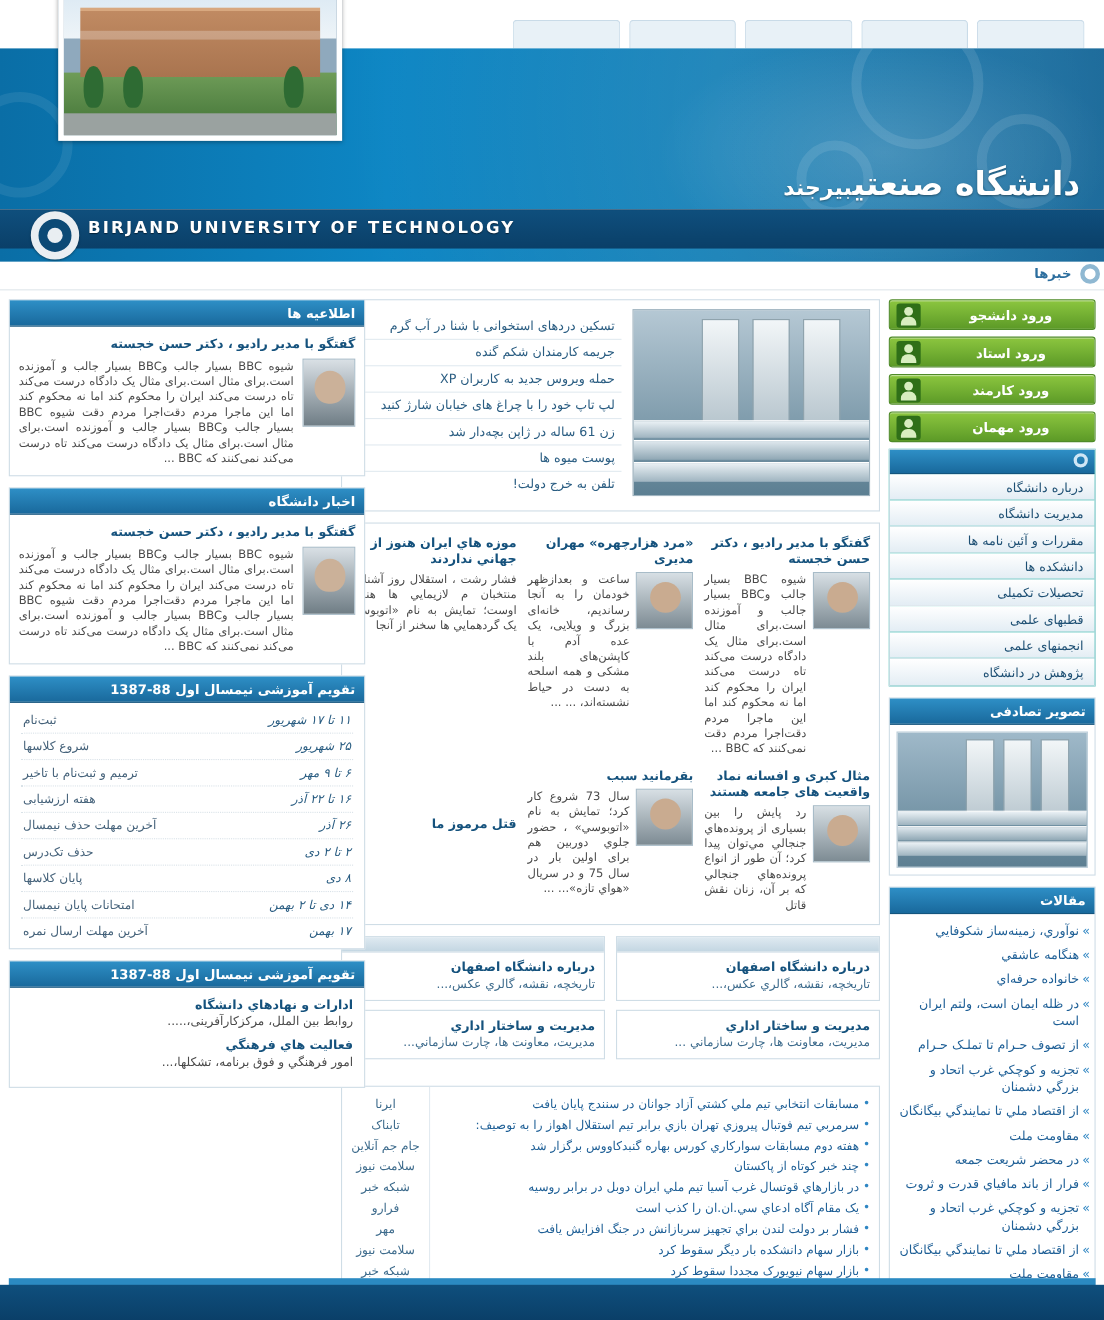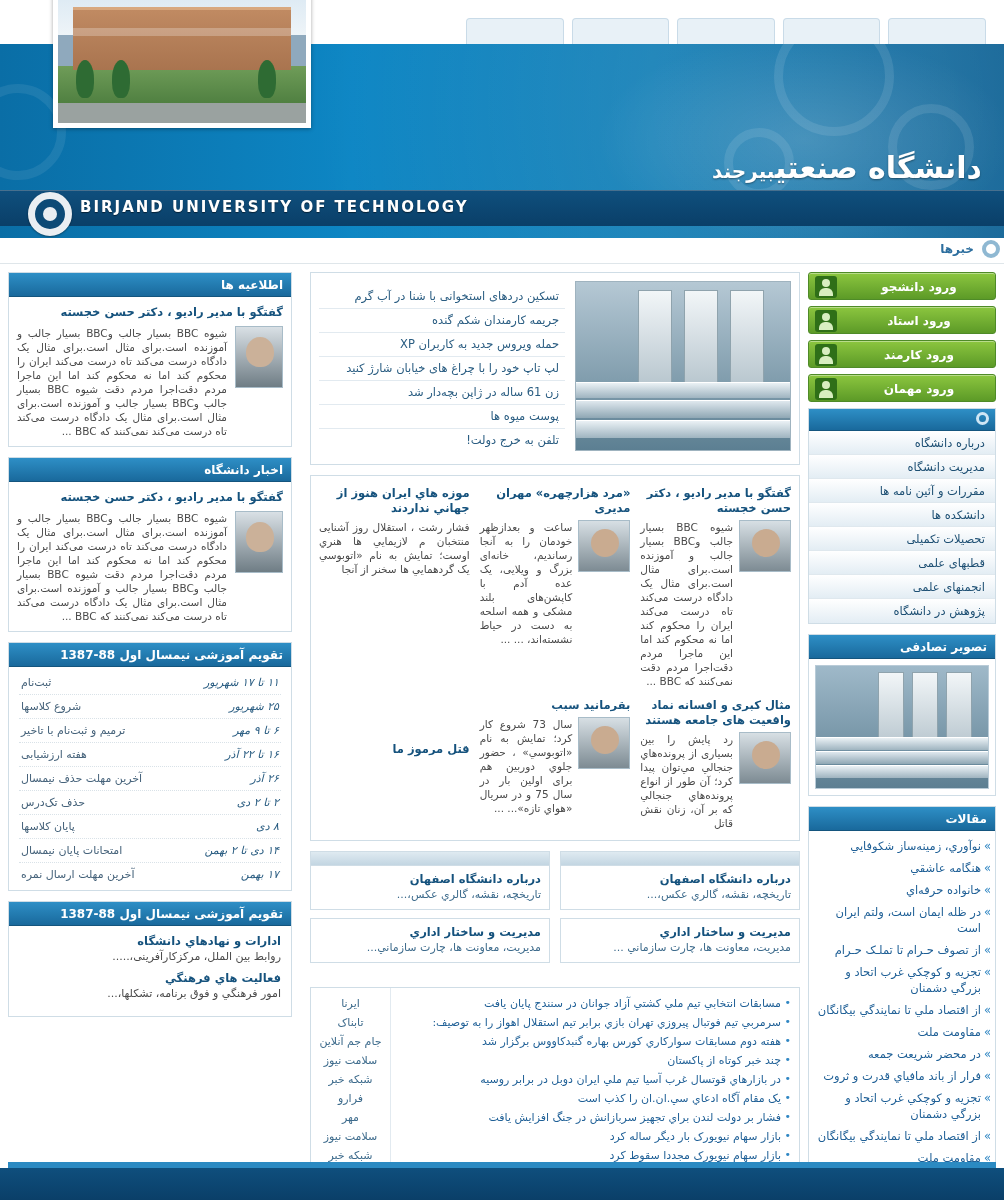--- a/index.html
+++ b/index.html
@@ -54,21 +54,21 @@
   .news-strip { position:absolute; left:0; top:238px; width:1004px; height:26px; background:#ffffff;
           border-bottom:1px solid #dfe6ea; }
   .news-strip-label { position:absolute; right:30px; top:242px; font-size:12px; color:#2c6e9e; font-weight:bold; }
   .news-strip-gear { position:absolute; right:4px; top:240px; width:18px; height:18px; border-radius:50%;
           border:4px solid #8fb8d2; }
 
   
   .content { position:absolute; left:8px; top:272px; width:988px; }
   .col-right { position:absolute; right:0; top:0; width:188px; }
   .col-center { position:absolute; right:196px; top:0; width:490px; }
-  .col-left { position:absolute; left:0; top:0; width:284px; }
+  .col-left { position:absolute; left:0; top:0; width:324px; }
 
   
   .panel { border:1px solid #cfdde6; background:#ffffff; margin-bottom:10px; }
   .panel-head { height:24px; background:linear-gradient(#2e8fc6,#19699c); color:#fff; font-weight:bold;
                 font-size:12px; line-height:24px; padding:0 8px; border-bottom:1px solid #14557e; }
   .panel-body { padding:8px; }
 
   
   .login-btn { position:relative; height:28px; margin-bottom:6px; border:1px solid #4f8b28;
       background:linear-gradient(#8cc63f,#5c9a27); border-radius:3px; color:#fff; font-weight:bold; font-size:12px;
@@ -351,21 +351,21 @@
 
       <div class="bottom-panel" style="margin-top:24px;">
         <div class="bp-left">
           <div class="bp-row">مسابقات انتخابي تیم ملي کشتي آزاد جوانان در سنندج پایان یافت</div>
           <div class="bp-row">سرمربي تیم فوتبال پیروزي تهران بازي برابر تیم استقلال اهواز را به توصیف:</div>
           <div class="bp-row">هفته دوم مسابقات سوارکاري کورس بهاره گنبدکاووس برگزار شد</div>
           <div class="bp-row">چند خبر کوتاه از پاکستان</div>
           <div class="bp-row">در بازارهاي قوتسال غرب آسیا تیم ملي ایران دوبل در برابر روسیه</div>
           <div class="bp-row">یک مقام آگاه ادعاي سي.ان.ان را کذب است</div>
           <div class="bp-row">فشار بر دولت لندن براي تجهیز سربازانش در جنگ افزایش یافت</div>
-          <div class="bp-row">بازار سهام نیویورک بار دیگر ساله کرد</div>
+          <div class="bp-row">بازار سهام دانشکده بار دیگر سقوط کرد</div>
           <div class="bp-row">بازار سهام نیویورک مجددا سقوط کرد</div>
           <div class="bp-row">فشار بر دولت لندن براي تجهیز سربازانش در جنگ افزایش یافت</div>
           <div class="bp-row">در بازارهاي قوتسال غرب آسیا تیم ملي ایران دوبل در برابر روسیه</div>
 
         </div>
         <div class="bp-right">
           <div class="bp-src">ایرنا</div>
           <div class="bp-src">تابناک</div>
           <div class="bp-src">جام جم آنلاین</div>
           <div class="bp-src">سلامت نیوز</div>

